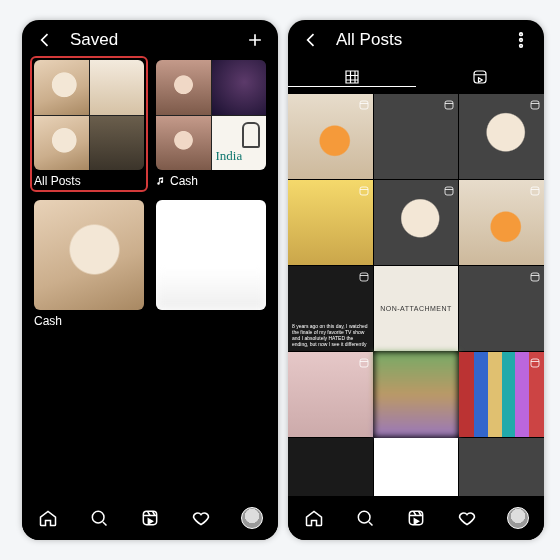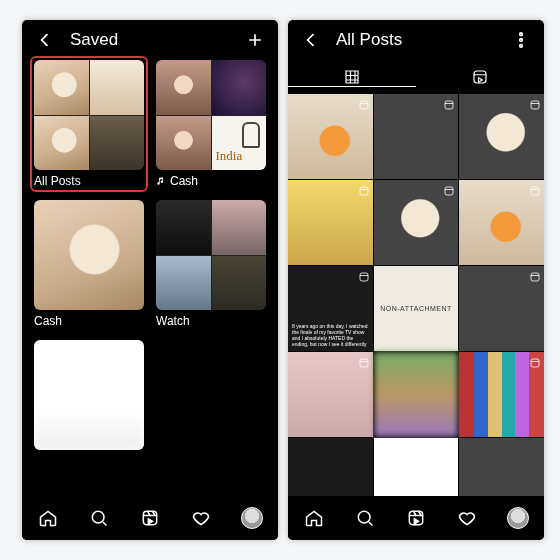--- a/index.html
+++ b/index.html
@@ -1,17 +1,17 @@
 <!DOCTYPE html>
 <html><head>
 <meta charset="utf-8">
 <style>
   html,body{margin:0;padding:0;background:#f4f6f8;width:560px;height:560px;font-family:-apple-system,Helvetica,Arial,sans-serif;overflow:hidden}
   .stage{position:relative;width:560px;height:560px}
-  .phone{position:absolute;top:20px;width:256px;height:520px;background:#000;border-radius:5px;overflow:hidden;color:#fff;box-shadow:0 0 6px rgba(0,0,0,.25)}
+  .phone{position:absolute;top:20px;width:256px;height:520px;background:#000;border-radius:17px;overflow:hidden;color:#fff;box-shadow:0 0 6px rgba(0,0,0,.25)}
   .phone.left{left:22px}
   .phone.right{left:288px}
   .hdr{display:flex;align-items:center;height:40px;padding:0 12px;gap:14px}
   .hdr .title{font-size:17px;font-weight:500;flex:0 0 auto}
   .hdr .sp{flex:1}
   .iconbtn{width:22px;height:22px;display:flex;align-items:center;justify-content:center;cursor:pointer;color:#fff}
   .iconbtn svg{width:20px;height:20px;stroke:#fff;fill:none;stroke-width:2}
   
   .cols{display:flex;flex-wrap:wrap;gap:12px;padding:0 12px 12px 12px}
   .col{width:110px}
@@ -25,21 +25,21 @@
   .blank::after{content:"";position:absolute;left:0;right:0;bottom:0;height:40px;background:linear-gradient(#fff,#eee);filter:blur(4px)}
   
   .cat{background:linear-gradient(160deg,#e8d2b8 0%,#cbae8c 60%,#a88862 100%)}
   .cat::after{content:"";display:block;width:100%;height:100%;background:radial-gradient(circle at 55% 45%,#f3e7d6 0 28%,transparent 30%)}
   .cat2{background:linear-gradient(180deg,#f3eadd,#d6c2a5)}
   .room{background:linear-gradient(#6a5e4c,#3b342a)}
   .girl{background:linear-gradient(#c49a8a,#7d5a4a)}
   .girl::after{content:"";display:block;width:100%;height:100%;background:radial-gradient(circle at 50% 45%,#f0d8c6 0 22%,transparent 24%)}
   .night{background:radial-gradient(circle at 60% 40%,#5c3a6a,#1a1030)}
   .india{background:#f7f4ee;position:relative}
-  .india span{position:absolute;bottom:6px;left:4px;font-family:cursive;font-size:13px;color:#a16207}
+  .india span{position:absolute;bottom:6px;left:4px;font-family:cursive;font-size:13px;color:#0f766e}
   .india::before{content:"";position:absolute;top:6px;right:6px;width:14px;height:22px;border:2px solid #444;border-radius:6px 6px 2px 2px}
   .man1{background:linear-gradient(#2b2b2b,#0e0e0e)}
   .man2{background:linear-gradient(#caa,#766)}
   .man3{background:linear-gradient(#abc,#678)}
   .man4{background:linear-gradient(#4a4436,#2b2a22)}
   
   .tabbar{position:absolute;left:0;right:0;bottom:0;height:44px;background:#000;display:flex;align-items:center;justify-content:space-around}
   .tabbar .iconbtn svg{stroke-width:1.8}
   .avatar{width:20px;height:20px;border-radius:50%;background:radial-gradient(circle at 50% 40%,#ddd 0 45%,#999 46% 100%);border:1.5px solid #fff}
   
@@ -112,29 +112,20 @@
         </div>
       </div>
 
       <div class="col">
         <div class="cov big">
             <div class="tile cat" style="width:100%;height:100%"></div>
           </div>
         <div class="clabel">Cash</div>
       </div>
 
-      <div class="col">
-        <div class="cov">
-          <div class="tile man1"></div>
-            <div class="tile man2"></div>
-          <div class="tile man3"></div>
-            <div class="tile man4"></div>
-        </div>
-        <div class="clabel">Watch</div>
-      </div>
 
       <div class="col">
         <div class="blank"></div>
       </div>
     </div>
 
     <div class="tabbar">
       <div class="iconbtn">
           <svg viewBox="0 0 24 24">
             <path d="M3 11l9-7 9 7v9a1 1 0 0 1-1 1h-5v-6h-6v6H4a1 1 0 0 1-1-1z"></path>

